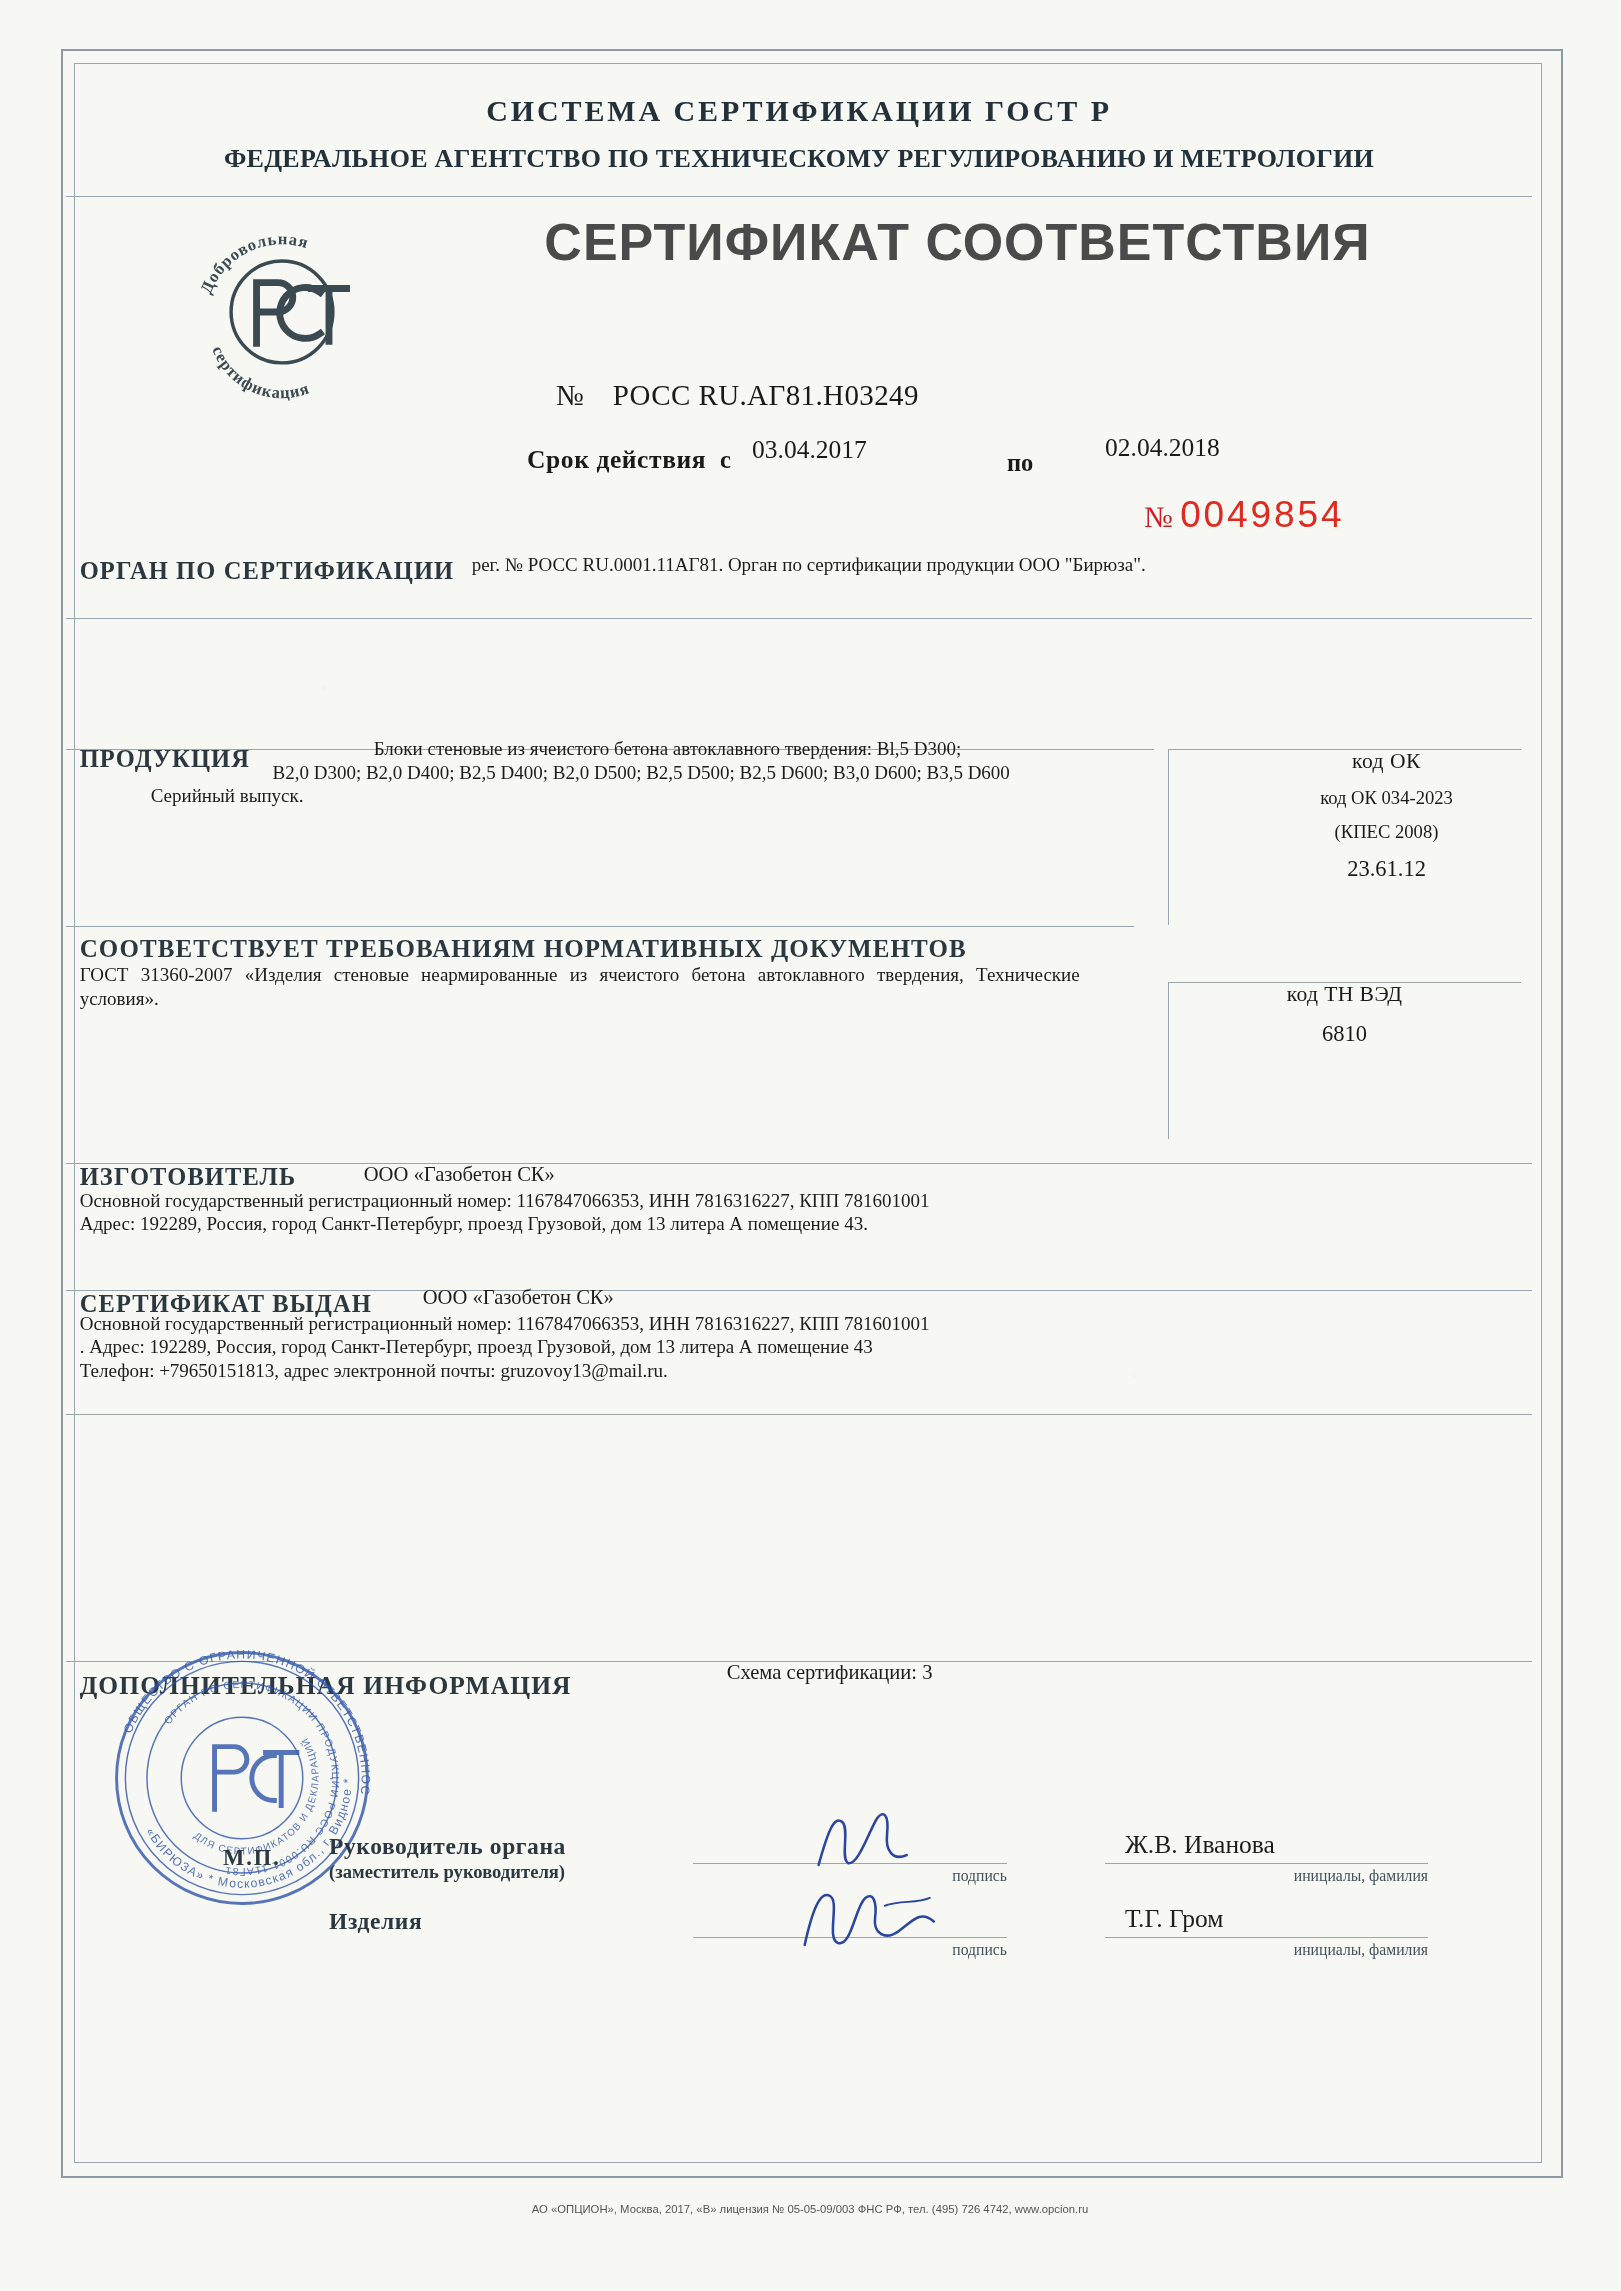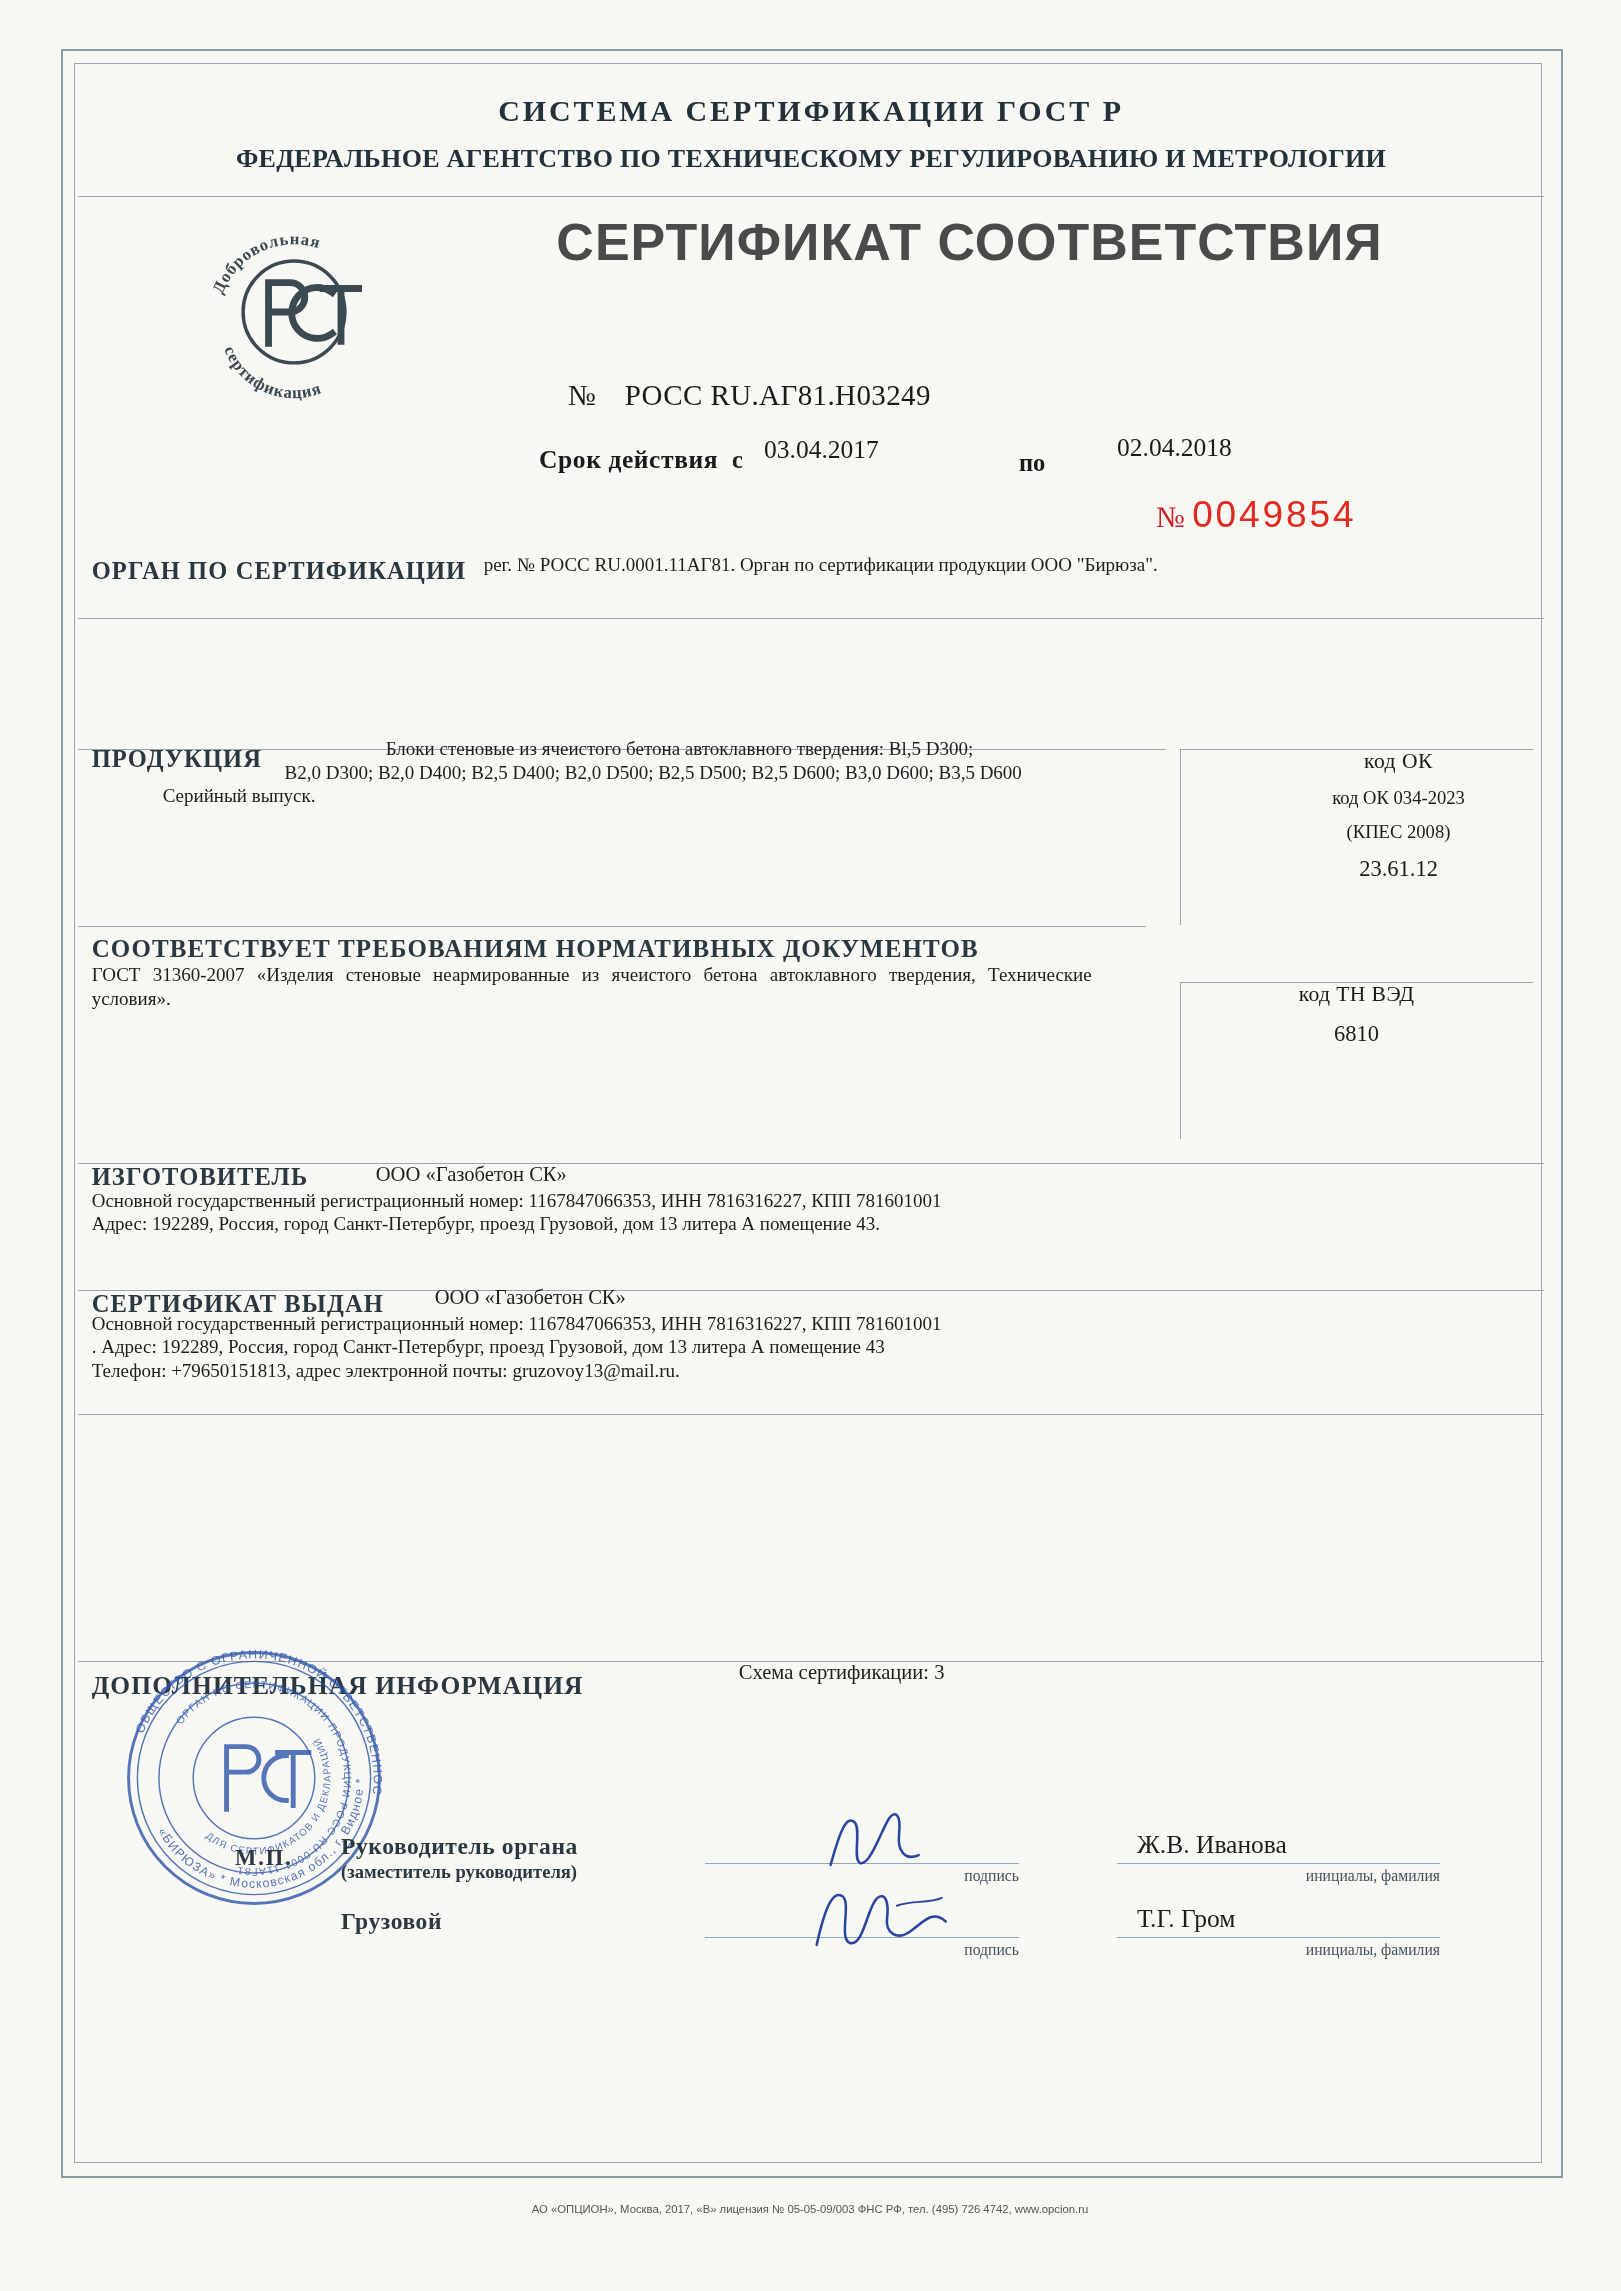--- a/index.html
+++ b/index.html
@@ -32,21 +32,21 @@
     border: 2px solid #8d9aa3;
   }
   .inner-frame {
     position: absolute;
     left: 74px; top: 63px;
     width: 1466px; height: 2098px;
     border: 1px solid #9aa6ae;
   }
   .content {
     position: absolute;
-    left: 78px; top: 63px;
+    left: 66px; top: 63px;
     width: 1466px;
     height: 2098px;
   }
 
   
   .hdr1 {
     text-align: center;
     font-family: "Liberation Serif", serif;
     font-weight: bold;
     font-size: 30px;
@@ -451,21 +451,21 @@
       <div class="sig-line" style="left:627px; top:104px; width:314px;"></div>
       <div class="sig-cap" style="left:627px; top:108px; width:314px;">подпись</div>
       <div class="sig-name" style="left:1059px; top:71px;">Ж.В. Иванова</div>
       <div class="sig-line" style="left:1039px; top:104px; width:323px;"></div>
       <div class="sig-cap" style="left:1039px; top:108px; width:323px;">инициалы, фамилия</div>
 
       <svg class="scribble" style="left:735px; top:45px;" width="137" height="69" viewBox="0 0 140 70">
         <path d="M 18,62 C 28,26 34,12 42,18 C 50,24 40,56 48,60 C 58,64 70,26 78,14 C 84,6 90,10 88,30 C 86,48 94,58 108,52" fill="none" stroke="#2b46a0" stroke-width="2.6" stroke-linecap="round"></path>
       </svg>
 
-      <div class="sig-role" style="left:263px; top:149px;">Грузовой</div>
+      <div class="sig-role" style="left:263px; top:149px;">Изделия</div>
       <div class="sig-line" style="left:627px; top:178px; width:314px;"></div>
       <div class="sig-cap" style="left:627px; top:182px; width:314px;">подпись</div>
       <div class="sig-name" style="left:1059px; top:145px;">Т.Г. Гром</div>
       <div class="sig-line" style="left:1039px; top:178px; width:323px;"></div>
       <div class="sig-cap" style="left:1039px; top:182px; width:323px;">инициалы, фамилия</div>
 
       <svg class="scribble" style="left:725px; top:123px;" width="176" height="71" viewBox="0 0 180 72">
         <path d="M 14,64 C 22,28 30,8 40,14 C 50,20 36,58 48,62 C 62,66 66,24 76,16 C 84,10 88,20 86,36 C 84,52 96,60 110,50 C 124,40 132,28 146,40" fill="none" stroke="#2b46a0" stroke-width="2.6" stroke-linecap="round"></path>
         <path d="M 96,24 C 112,18 128,22 142,16" fill="none" stroke="#2b46a0" stroke-width="2" stroke-linecap="round"></path>
       </svg>

